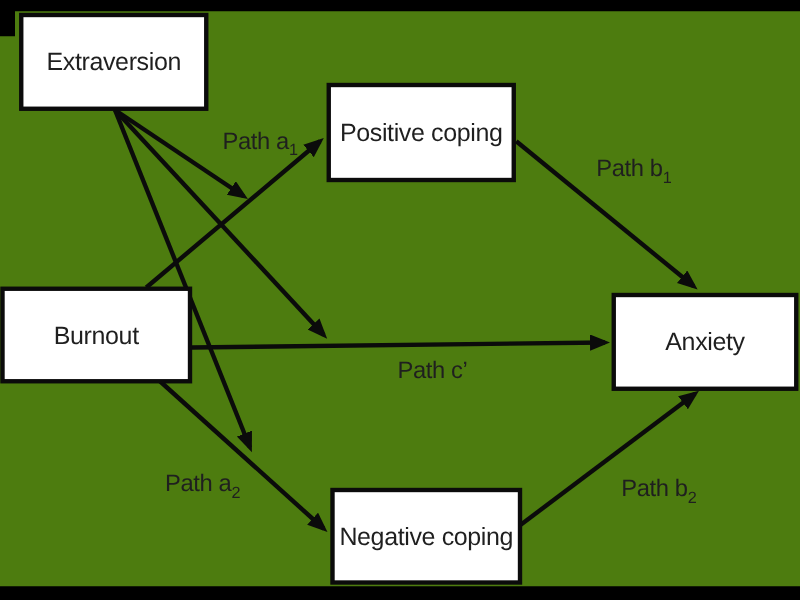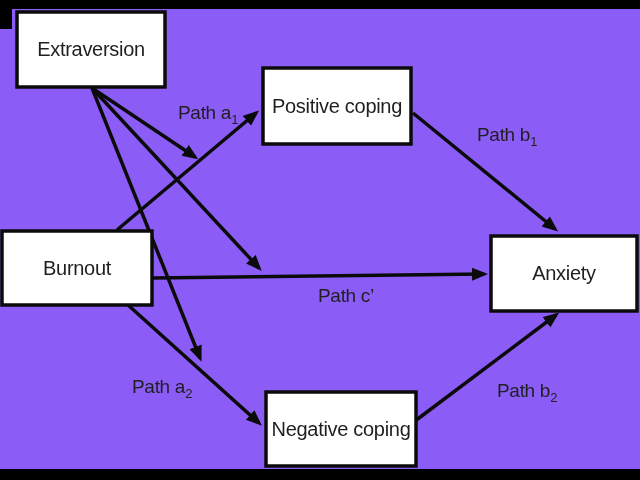--- a/index.html
+++ b/index.html
@@ -1,16 +1,16 @@
 <!DOCTYPE html>
 <html><head>
 <meta charset="utf-8">
 <style>
   html,body{margin:0;padding:0;background:#ffffff;}
-  .stage{position:relative;width:640px;height:480px;background:#8b5cf6;overflow:hidden;
+  .stage{position:relative;width:640px;height:480px;background:#4d7c0f;overflow:hidden;
          font-family:"Liberation Sans",sans-serif;}
   svg{display:block;}
   .box{fill:#ffffff;stroke:#0b0b0b;stroke-width:3.5px;}
   .edge{stroke:#0b0b0b;stroke-width:3.5px;fill:none;}
   .bar{fill:#000000;}
   .boxlabel{font-family:"Liberation Sans",sans-serif;font-size:20px;fill:#1f1f1f;
             letter-spacing:-0.3px;text-anchor:middle;}
   .plabel{font-family:"Liberation Sans",sans-serif;font-size:19px;fill:#1f1f1f;
           letter-spacing:-0.3px;}
   .sub{font-size:13px;}

